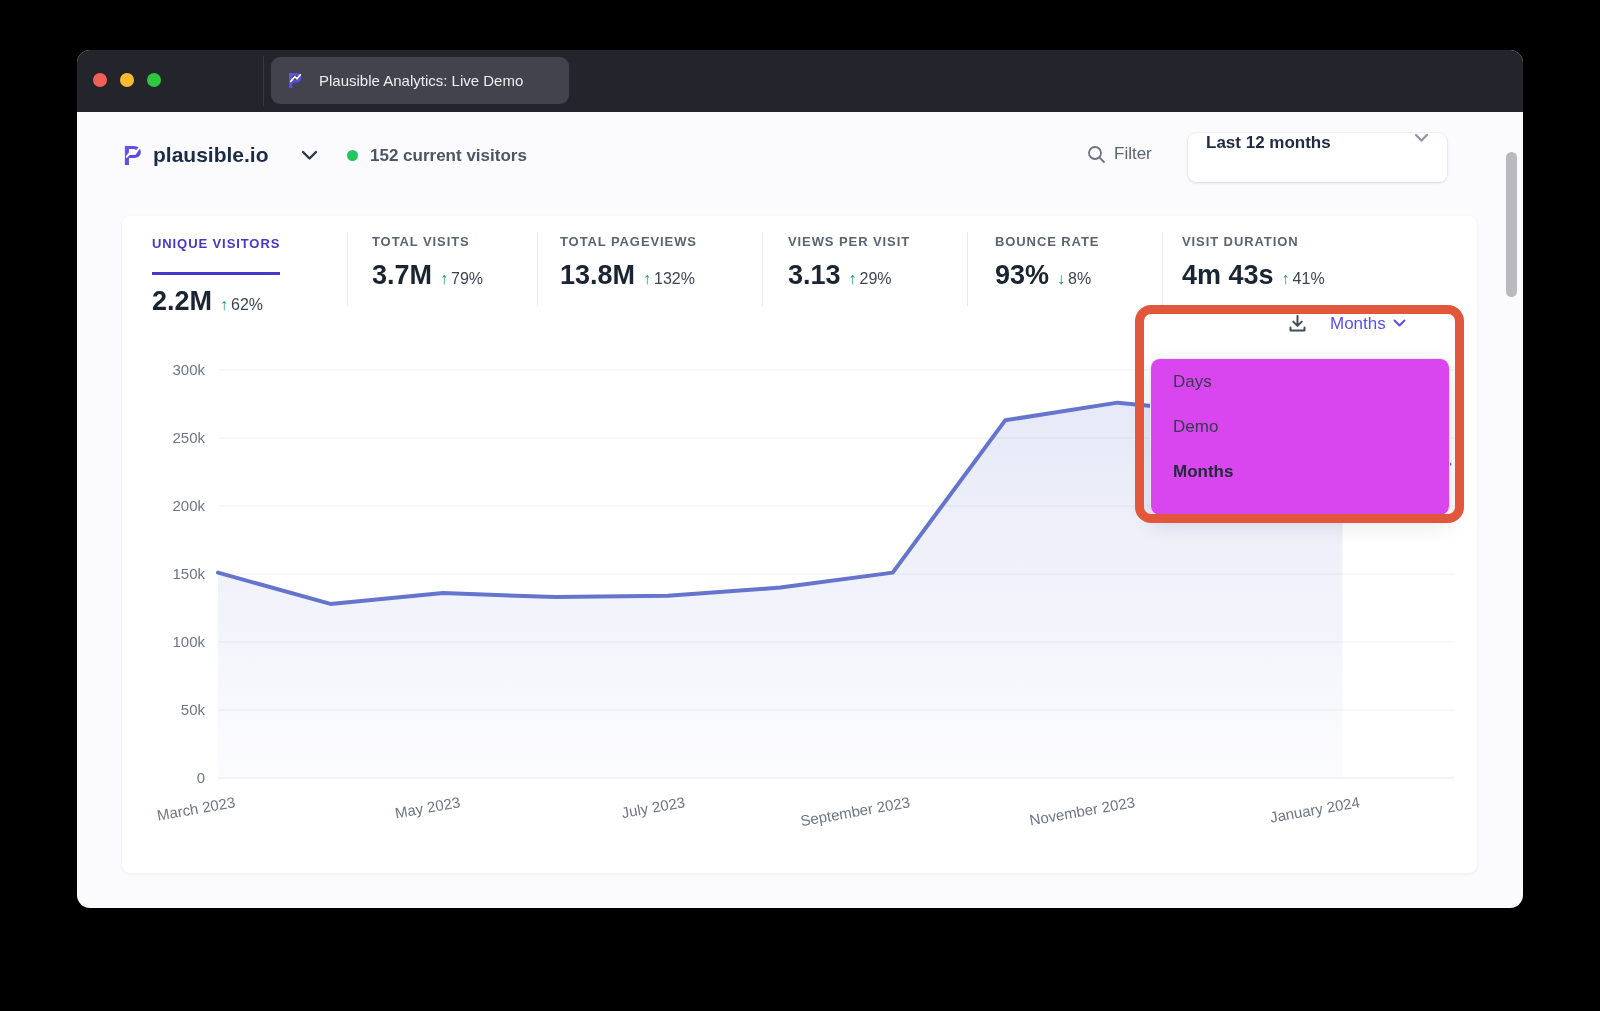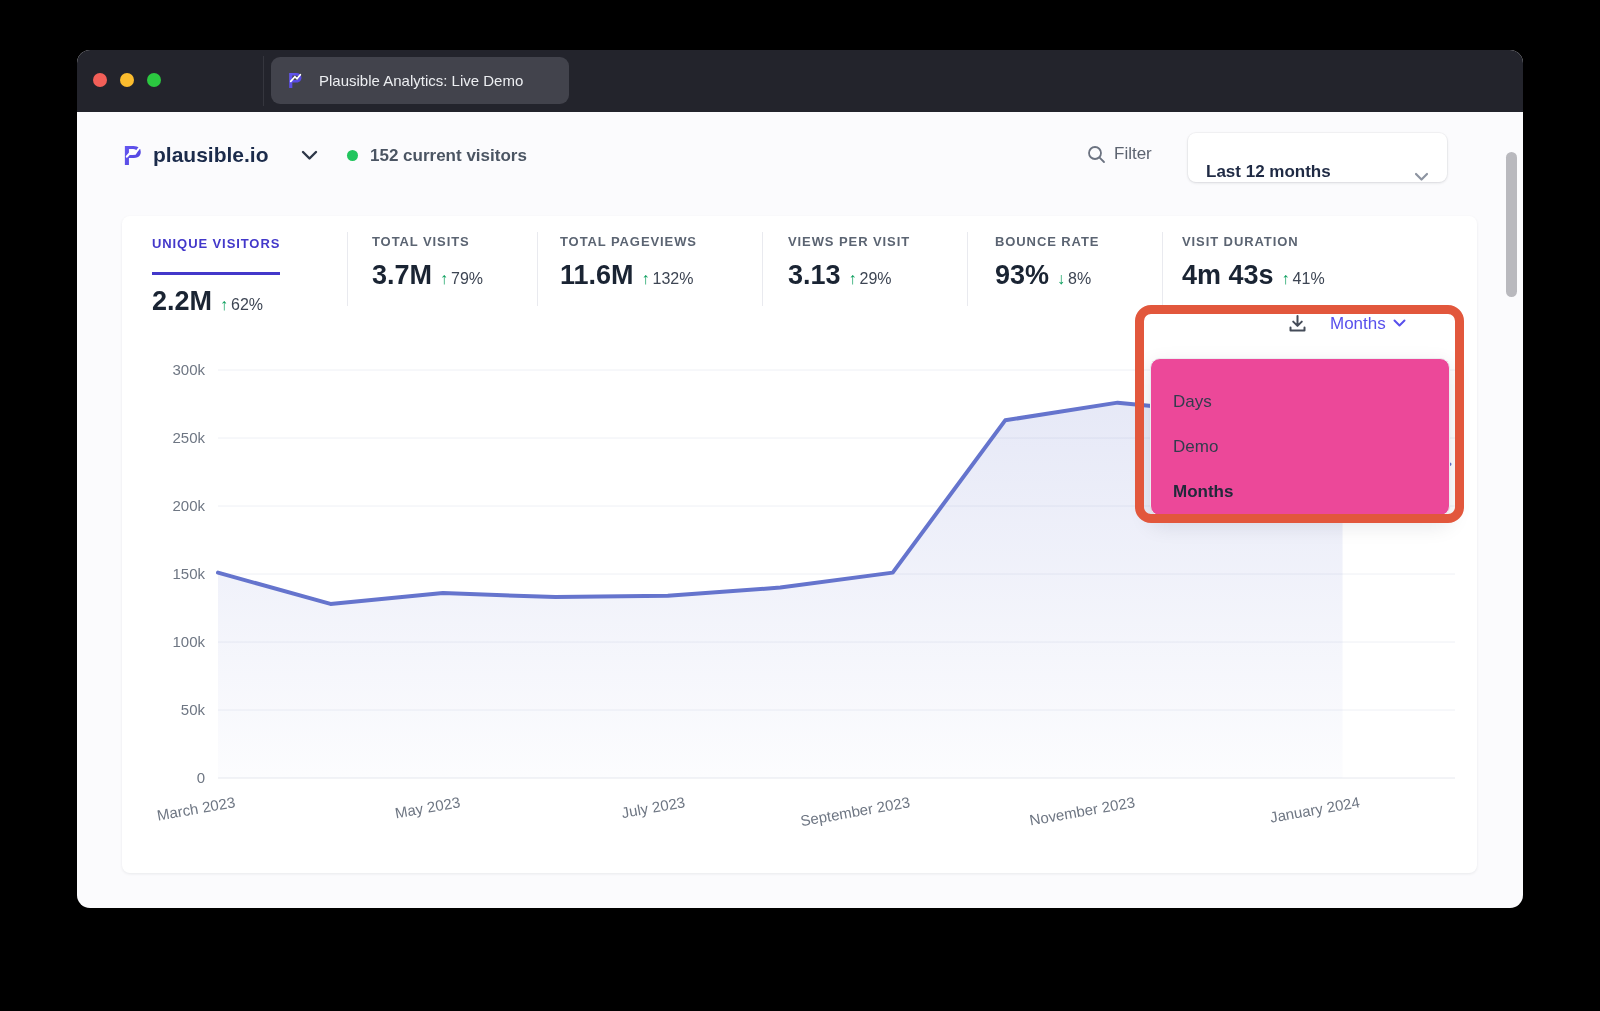--- a/index.html
+++ b/index.html
@@ -29,21 +29,21 @@
   .site-header-logo { position:absolute; left:45px; top:92px; width:26px; height:27px; }
   .site-name { position:absolute; left:76px; top:93px; font-size:21px; font-weight:700; color:#1b2b4b; }
   .site-chevron { position:absolute; left:224px; top:100px; }
   .live-dot { position:absolute; left:270px; top:100px; width:11px; height:11px; border-radius:50%; background:#22c55e; }
   .visitors { position:absolute; left:293px; top:96px; font-size:17px; font-weight:600; color:#4b5563; }
   .filter-btn { position:absolute; left:1010px; top:94px; display:flex; align-items:center; gap:8px; cursor:pointer; }
   .filter-label { font-size:17px; color:#5c6370; }
   .range-pill {
     position:absolute; left:1111px; top:83px; width:259px; height:49px; background:#fff;
     border-radius:8px; box-shadow:0 1px 3px rgba(16,24,40,.12), 0 0 0 1px rgba(16,24,40,.03);
-    display:flex; align-items:flex-end; padding:0 18px; cursor:pointer;
+    display:flex; align-items:flex-start; padding:0 18px; cursor:pointer;
   }
   .range-label { font-size:17px; font-weight:600; color:#1f2a44; flex:1; }
   
   .card {
     position:absolute; left:45px; top:166px; width:1355px; height:657px;
     background:#fff; border-radius:8px; box-shadow:0 1px 3px rgba(16,24,40,.08);
   }
   .stat { position:absolute; top:184px; }
   .stat-label { font-size:13px; font-weight:700; letter-spacing:.07em; color:#5b6472; white-space:nowrap; }
   .stat.active .stat-label { color:#4338ca; border-bottom:3px solid #4338ca; padding-bottom:21px; display:inline-block; }
@@ -53,23 +53,23 @@
   .stat-arrow { color:#0ea05f; font-weight:700; margin-right:3px; }
   .stat-div { position:absolute; top:182px; width:1px; height:74px; background:#e9eaef; }
   
   #chart-svg { position:absolute; left:0; top:0; width:1446px; height:858px; z-index:2; pointer-events:none; }
   #chart-svg text { font-family:"Liberation Sans","DejaVu Sans",sans-serif; }
   
   .interval-bar { position:absolute; left:1210px; top:263px; display:flex; align-items:center; gap:22px; z-index:3; }
   .interval-sel { display:flex; align-items:center; gap:7px; cursor:pointer; }
   .interval-label { font-size:17px; font-weight:500; color:#5850ec; }
   .menu {
-    position:absolute; left:1073px; top:308px; width:300px; height:158px; background:#ec4899;
+    position:absolute; left:1073px; top:308px; width:300px; height:158px; background:#d946ef;
     border-radius:10px; border:1px solid #ebecf0; box-shadow:0 8px 22px rgba(16,24,40,.12);
-    z-index:4; padding:20px 0;
+    z-index:4; padding:0 0;
   }
   .menu-item { height:45px; display:flex; align-items:center; padding:0 22px; font-size:17px; color:#333c4d; cursor:pointer; }
   .menu-item.selected { font-weight:700; color:#202a3a; }
   
   .annotation {
     position:absolute; left:1058px; top:255px; width:329px; height:218px;
     border:9px solid #e2573c; border-radius:16px; z-index:6; pointer-events:none;
   }
   .scroll-thumb {
     position:absolute; left:1429px; top:102px; width:11px; height:145px;
@@ -140,21 +140,21 @@
     <div class="stat" style="left:295px">
       <div class="stat-label">TOTAL VISITS</div>
       <div class="stat-valrow">
         <span class="stat-value">3.7M</span>
         <span class="stat-delta"><span class="stat-arrow">↑</span><span>79%</span></span>
       </div>
     </div>
     <div class="stat" style="left:483px">
       <div class="stat-label">TOTAL PAGEVIEWS</div>
       <div class="stat-valrow">
-        <span class="stat-value">11.6M</span>
+        <span class="stat-value">13.8M</span>
         <span class="stat-delta"><span class="stat-arrow">↑</span><span>132%</span></span>
       </div>
     </div>
     <div class="stat" style="left:711px">
       <div class="stat-label">VIEWS PER VISIT</div>
       <div class="stat-valrow">
         <span class="stat-value">3.13</span>
         <span class="stat-delta"><span class="stat-arrow">↑</span><span>29%</span></span>
       </div>
     </div>

